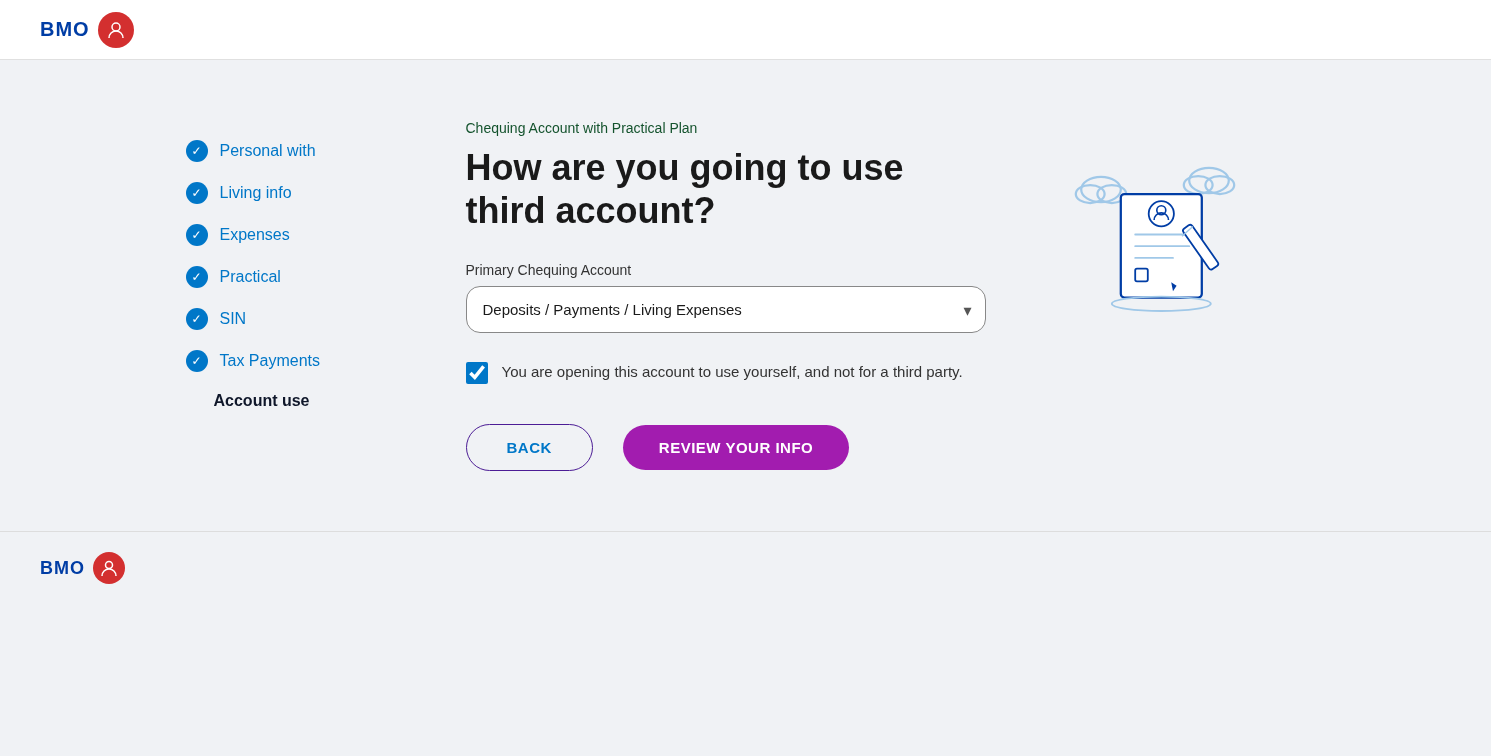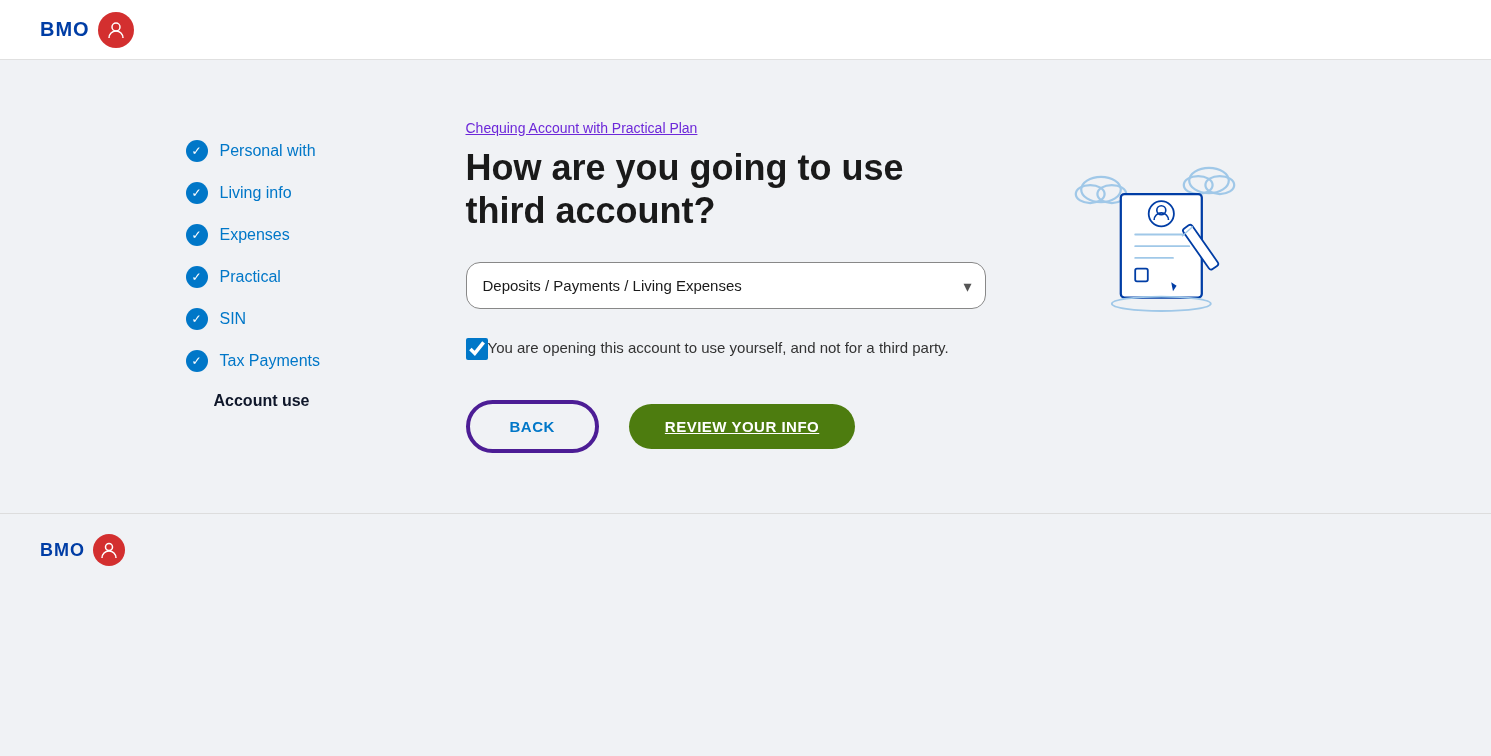--- a/index.html
+++ b/index.html
@@ -84,23 +84,22 @@
       flex-shrink: 0;
     }
 
     
     .form-area {
       flex: 1;
       max-width: 520px;
     }
     .account-type-label {
       font-size: 14px;
-      color: #6d28d9;
+      color: #14532d;
       margin-bottom: 10px;
-      text-decoration: underline;
     }
     .form-title {
       font-size: 36px;
       font-weight: 800;
       color: #1a1a1a;
       line-height: 1.2;
       margin-bottom: 30px;
     }
     .field-label {
       font-size: 14px;
@@ -127,20 +126,21 @@
       right: 14px;
       top: 50%;
       transform: translateY(-50%);
       pointer-events: none;
       color: #555;
       font-size: 16px;
     }
     .checkbox-row {
       display: flex;
       align-items: flex-start;
+      gap: 14px;
       margin-bottom: 40px;
     }
     .checkbox-input {
       width: 22px;
       height: 22px;
       min-width: 22px;
       accent-color: #0077c8;
       cursor: pointer;
       margin-top: 1px;
     }
@@ -155,36 +155,35 @@
       display: flex;
       align-items: center;
       gap: 30px;
     }
     .btn-back {
       padding: 14px 40px;
       font-size: 15px;
       font-weight: 700;
       color: #0077c8;
       background: transparent;
-      border: 4px solid #4c1d95;
+      border: 1px solid #4c1d95;
       border-radius: 50px;
       cursor: pointer;
       letter-spacing: 0.5px;
     }
     .btn-review {
       padding: 14px 36px;
       font-size: 15px;
       font-weight: 700;
       color: #fff;
-      background: #4d7c0f;
+      background: #a21caf;
       border: none;
       border-radius: 50px;
       cursor: pointer;
       letter-spacing: 0.5px;
-      text-decoration: underline;
     }
 
     
     .illustration-area {
       flex: 0 0 200px;
       display: flex;
       align-items: flex-start;
       justify-content: center;
       padding-top: 20px;
     }
@@ -266,20 +265,21 @@
     </div>
     <div class="sidebar-item active">
       <span>Account use</span>
     </div>
   </nav>
 
   <div class="form-area">
     <div class="account-type-label">Chequing Account with Practical Plan</div>
     <h1 class="form-title">How are you going to use third account?</h1>
 
+    <div class="field-label">Primary Chequing Account</div>
     <div class="select-wrapper">
       <select class="select-field">
         <option>Deposits / Payments / Living Expenses</option>
         <option>Savings</option>
         <option>Business</option>
         <option>Other</option>
       </select>
       <span class="chevron-down">▾</span>
     </div>
 

